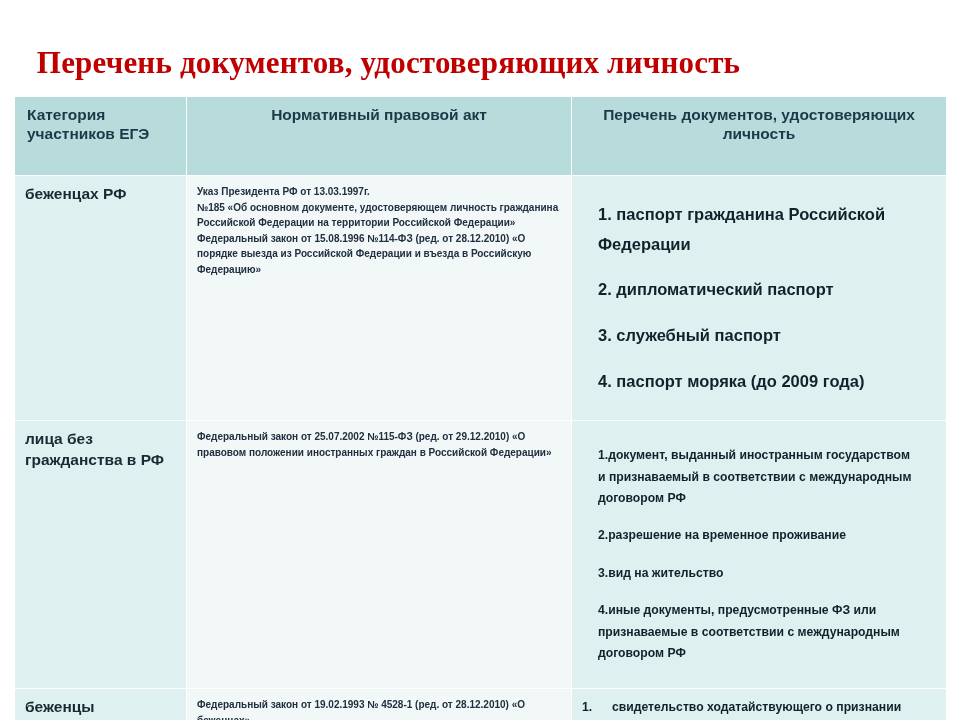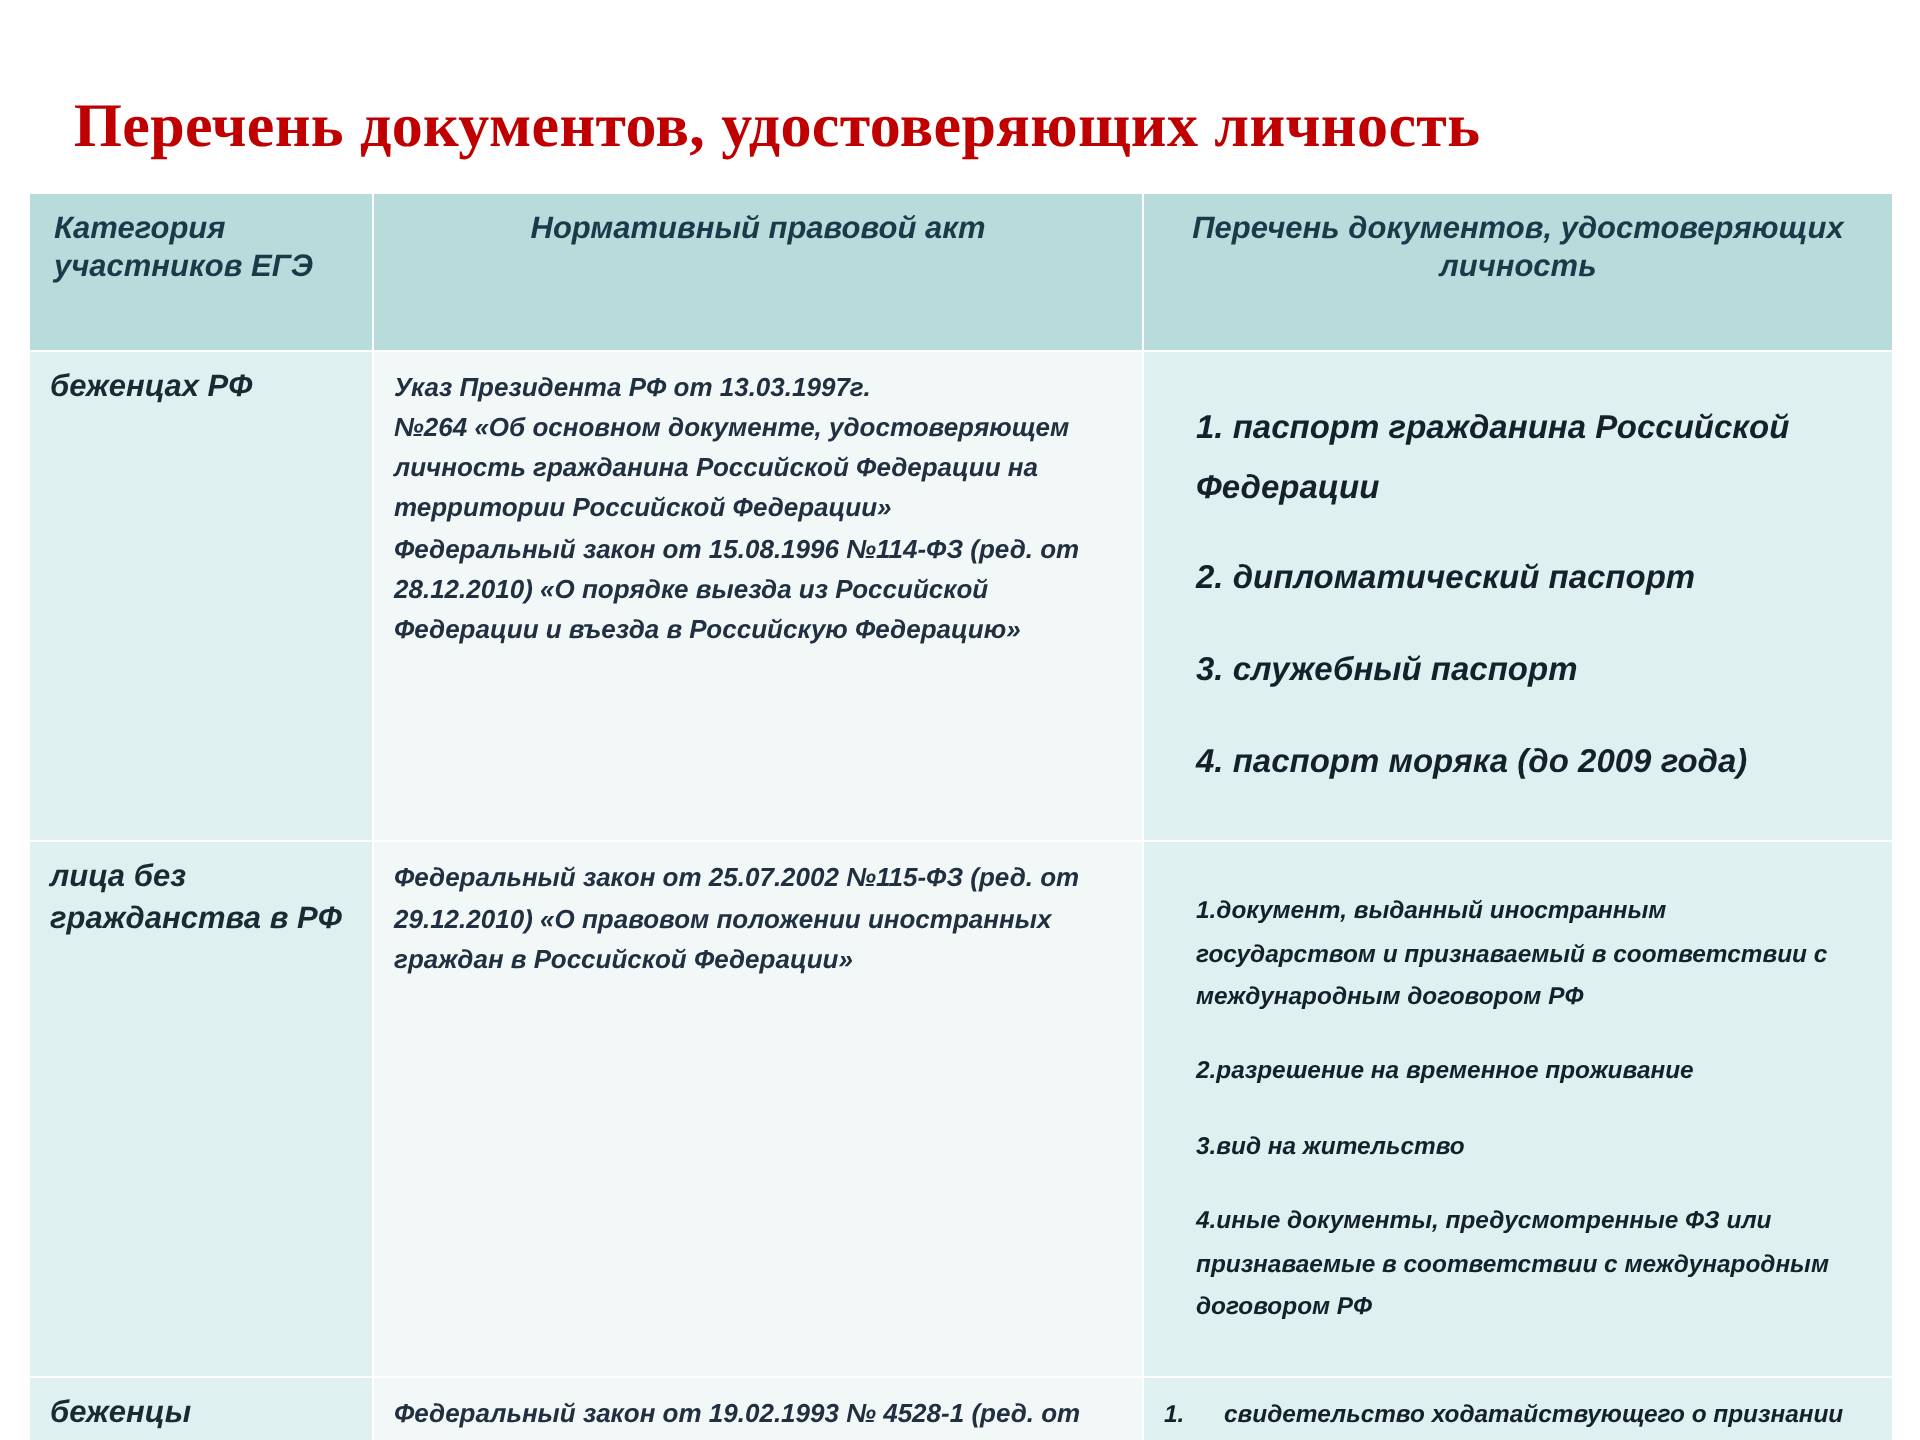--- a/index.html
+++ b/index.html
@@ -45,21 +45,20 @@
   }
   table.doc-table col.c1 { width: 172px; }
   table.doc-table col.c2 { width: 385px; }
   table.doc-table col.c3 { width: 375px; }
 
   table.doc-table th,
   table.doc-table td {
     border: 1px solid #ffffff;
     vertical-align: top;
     padding: 8px 10px;
-    font-style: italic;
   }
   thead th {
     background: #b8dcdc;
     color: #1a3a4a;
     font-weight: bold;
     font-size: 15.5px;
     text-align: center;
     vertical-align: middle;
     height: 62px;
     line-height: 1.25;
@@ -70,21 +69,21 @@
   }
   td.cat {
     background: #dff0f0;
     font-weight: bold;
     font-size: 15.5px;
     color: #1a2a33;
     line-height: 1.3;
   }
   td.mid {
     background: #f2f7f7;
-    font-size: 13px;
+    font-size: 10px;
     font-weight: bold;
     color: #203040;
     line-height: 1.55;
   }
   td.right {
     background: #dff0f0;
     color: #14212b;
     line-height: 1.5;
   }
   td.right.big {
@@ -149,21 +148,21 @@
           <th>Нормативный правовой акт</th>
           <th>Перечень документов, удостоверяющих личность</th>
         </tr>
       </thead>
       <tbody>
 
         <tr class="row-gr">
           <td class="cat">беженцах РФ</td>
           <td class="mid mid-pad">
             <p>Указ Президента РФ от 13.03.1997г.</p>
-            <p>№264 «Об основном документе, удостоверяющем личность гражданина Российской Федерации на территории Российской Федерации»</p>
+            <p>№185 «Об основном документе, удостоверяющем личность гражданина Российской Федерации на территории Российской Федерации»</p>
             <p>Федеральный закон от 15.08.1996 №114-ФЗ (ред. от 28.12.2010) «О порядке выезда из Российской Федерации и въезда в Российскую Федерацию»</p>
           </td>
           <td class="right big right-pad-top">
             <ul class="num-list">
               <li>1. паспорт гражданина Российской Федерации</li>
               <li>2. дипломатический паспорт</li>
               <li>3. служебный паспорт</li>
               <li>4. паспорт моряка (до 2009 года)</li>
             </ul>
           </td>

